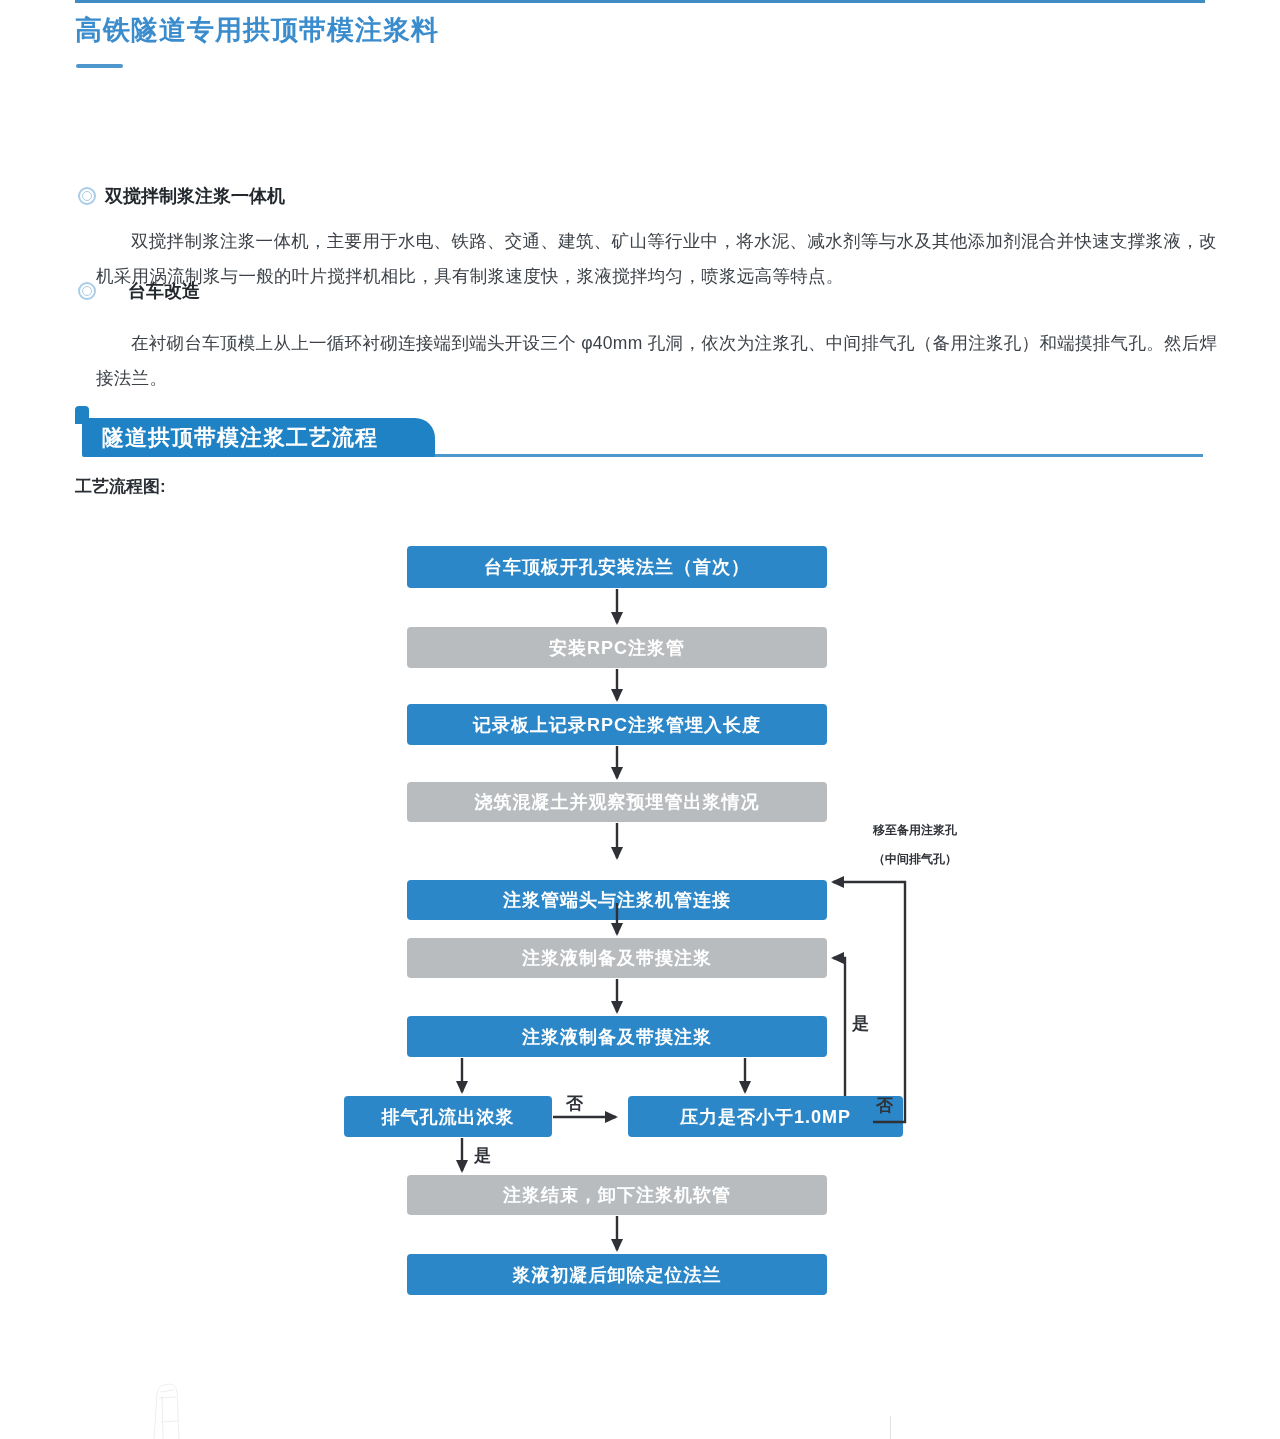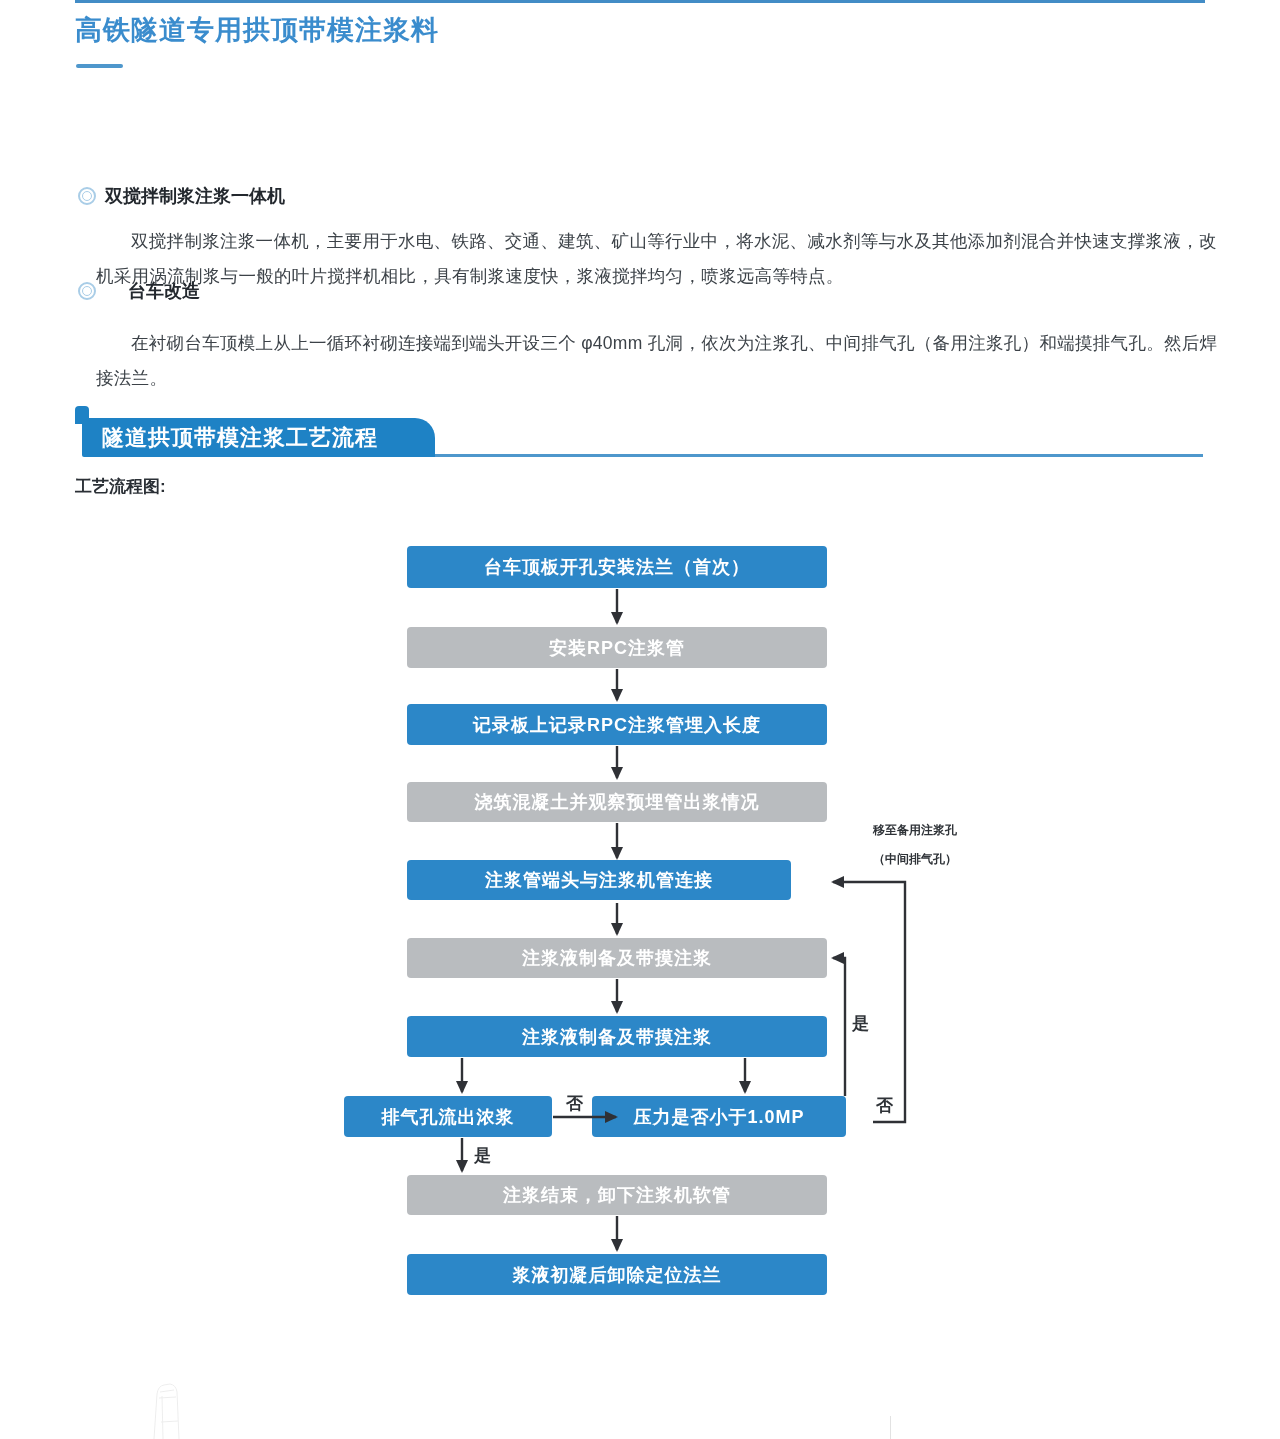--- a/index.html
+++ b/index.html
@@ -110,25 +110,25 @@
       <line x1="553" y1="1117" x2="616" y2="1117" marker-end="url(#ah)"></line>
       <path d="M873,1122 L905,1122 L905,882 L833,882" marker-end="url(#ah)"></path>
       <path d="M845,1096 L845,958 L833,958" marker-end="url(#ah)"></path>
     </g>
   </svg>
 
   <div class="node blue" style="left:407px;top:546px;width:420px;height:42px">台车顶板开孔安装法兰（首次）</div>
   <div class="node gray" style="left:407px;top:627px;width:420px;height:41px">安装RPC注浆管</div>
   <div class="node blue" style="left:407px;top:704px;width:420px;height:41px">记录板上记录RPC注浆管埋入长度</div>
   <div class="node gray" style="left:407px;top:782px;width:420px;height:40px">浇筑混凝土并观察预埋管出浆情况</div>
-  <div class="node blue" style="left:407px;top:860px;width:384px;height:40px">注浆管端头与注浆机管连接</div>
+  <div class="node blue" style="left:407px;top:880px;width:420px;height:40px">注浆管端头与注浆机管连接</div>
   <div class="node gray" style="left:407px;top:938px;width:420px;height:40px">注浆液制备及带摸注浆</div>
   <div class="node blue" style="left:407px;top:1016px;width:420px;height:41px">注浆液制备及带摸注浆</div>
   <div class="node blue" style="left:344px;top:1096px;width:208px;height:41px">排气孔流出浓浆</div>
-  <div class="node blue" style="left:592px;top:1096px;width:254px;height:41px">压力是否小于1.0MP</div>
+  <div class="node blue" style="left:628px;top:1096px;width:275px;height:41px">压力是否小于1.0MP</div>
   <div class="node gray" style="left:407px;top:1175px;width:420px;height:40px">注浆结束，卸下注浆机软管</div>
   <div class="node blue" style="left:407px;top:1254px;width:420px;height:41px">浆液初凝后卸除定位法兰</div>
 
   <div class="edge-label" style="left:566px;top:1092px">否</div>
   <div class="edge-label" style="left:474px;top:1144px">是</div>
   <div class="edge-label" style="left:876px;top:1094px">否</div>
   <div class="edge-label" style="left:852px;top:1012px">是</div>
 
   <div class="annotation">
     <div>移至备用注浆孔</div>

